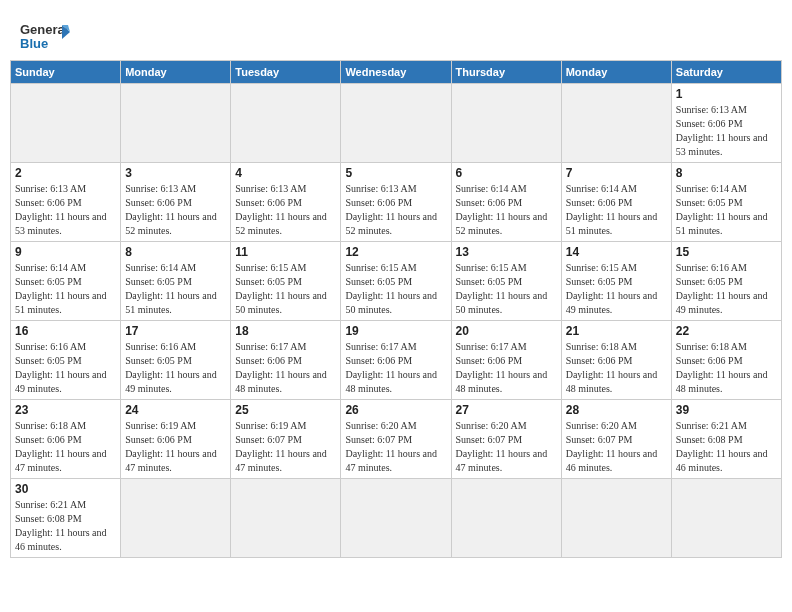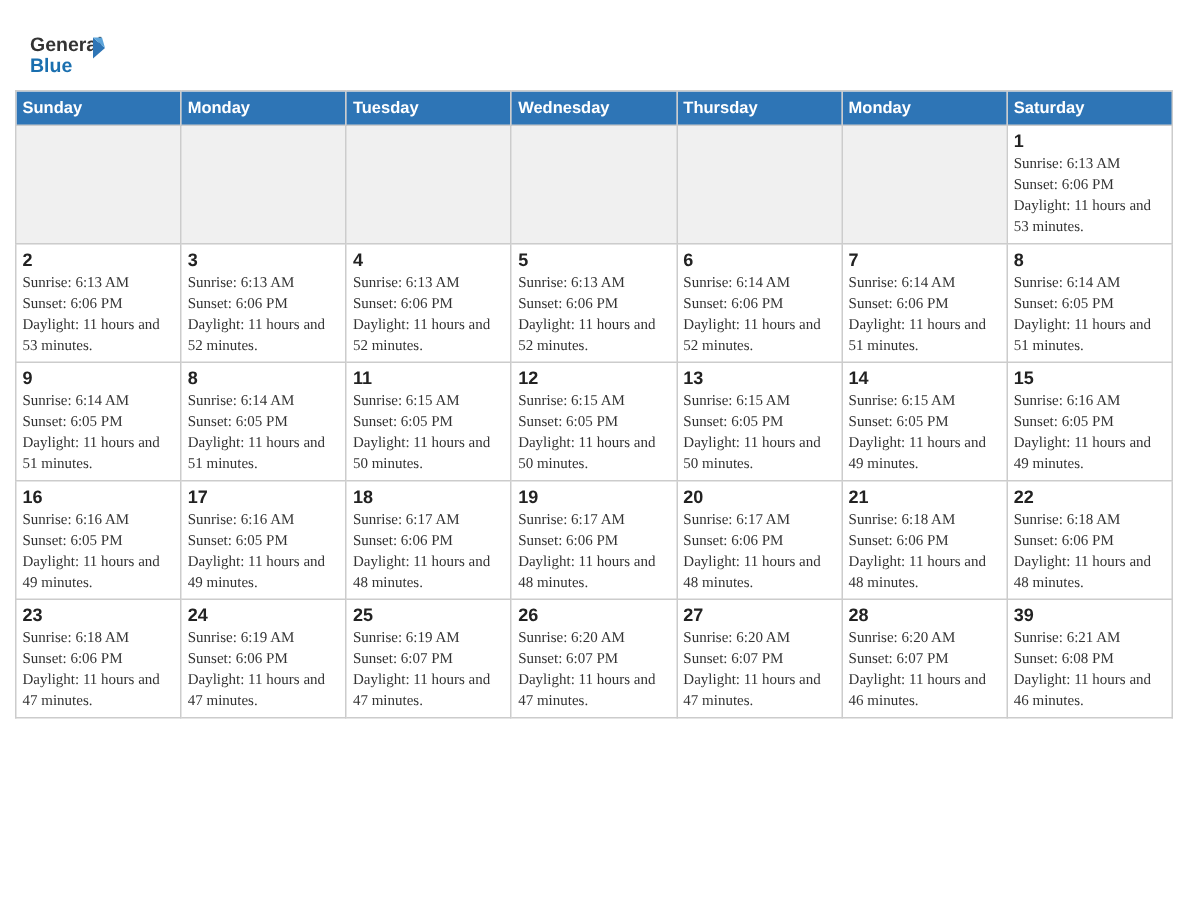--- a/index.html
+++ b/index.html
@@ -349,14 +349,30 @@
         </td>
         <td>
           <span class="day-number">39</span>
           <div class="day-info">
             Sunrise: 6:21 AM<br>
             Sunset: 6:08 PM<br>
             Daylight: 11 hours and 46 minutes.
           </div>
         </td>
       </tr>
+      <tr>
+        <td>
+          <span class="day-number">30</span>
+          <div class="day-info">
+            Sunrise: 6:21 AM<br>
+            Sunset: 6:08 PM<br>
+            Daylight: 11 hours and 46 minutes.
+          </div>
+        </td>
+        <td class="empty"></td>
+        <td class="empty"></td>
+        <td class="empty"></td>
+        <td class="empty"></td>
+        <td class="empty"></td>
+        <td class="empty"></td>
+      </tr>
     </tbody>
 </table>
 
 </body></html>

